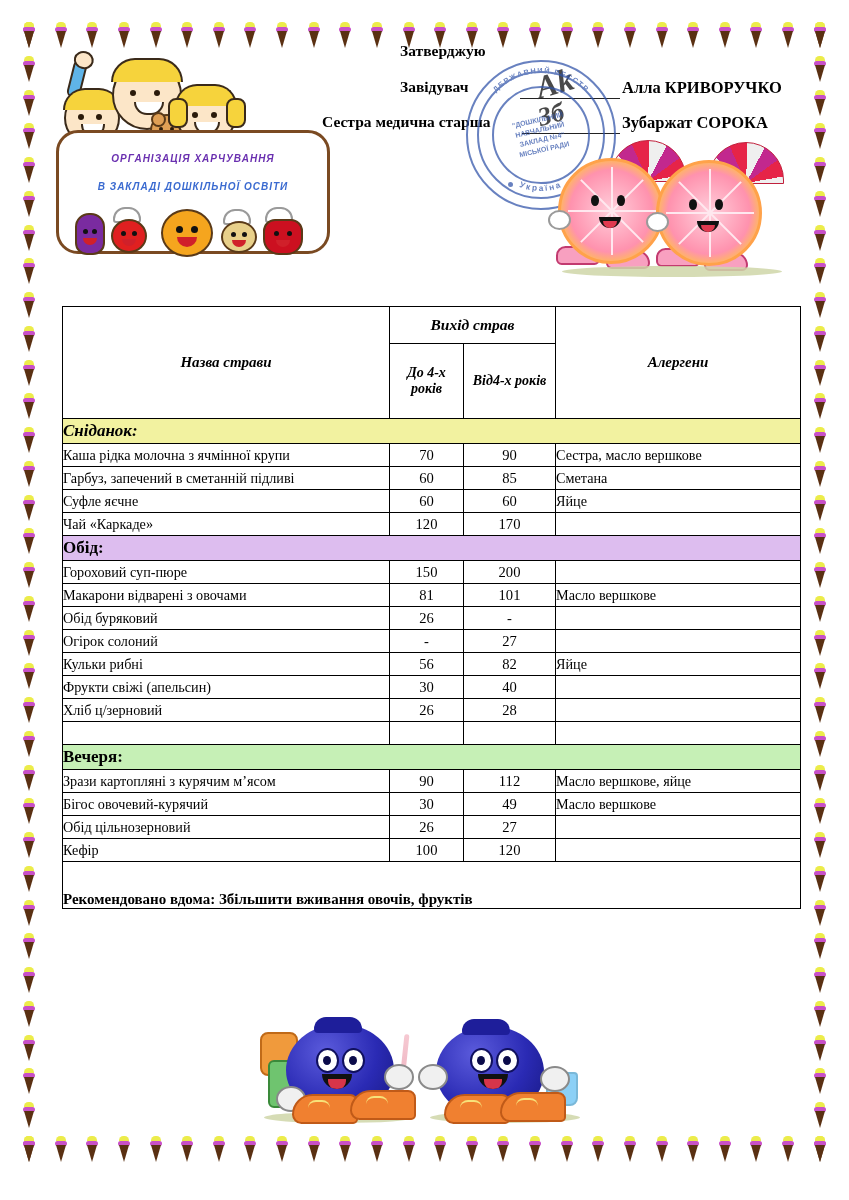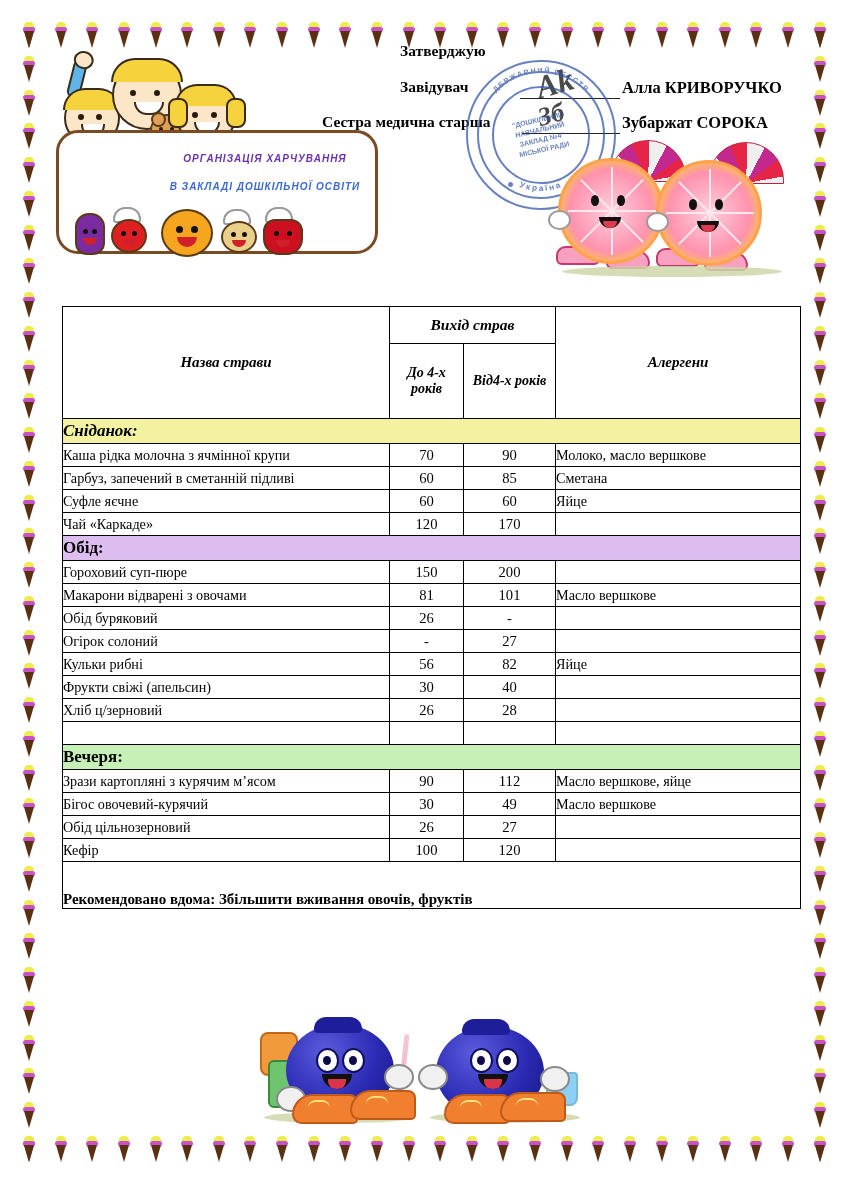--- a/index.html
+++ b/index.html
@@ -41,21 +41,21 @@
   .hair-c{width:58px;height:20px;left:111px;top:32px;background:#f6d33c;border:2px solid #3a2a1a;border-bottom:none;}
   .pigtail{position:absolute;width:16px;height:26px;background:#f6d33c;border:2px solid #3a2a1a;border-radius:8px;}
   .pt-l{left:104px;top:46px;}
   .pt-r{left:162px;top:46px;}
   .eye{position:absolute;width:6px;height:6px;border-radius:50%;background:#2a1a0a;}
   .smile{position:absolute;width:22px;height:11px;border:2px solid #3a2a1a;border-top:none;border-radius:0 0 14px 14px;background:#fff;}
   .arm-up{position:absolute;left:6px;top:8px;width:10px;height:34px;background:#5fb4e8;border:2px solid #3a2a1a;border-radius:6px;transform:rotate(14deg);}
   .hand{position:absolute;left:2px;top:0px;width:16px;height:14px;background:#fce6c8;border:2px solid #3a2a1a;border-radius:50%;}
   .teddy{position:absolute;left:86px;top:62px;width:30px;height:28px;background:#e0a055;border:2px solid #5a3a18;border-radius:50%;}
   .teddy-ear{position:absolute;width:11px;height:11px;background:#e0a055;border:2px solid #5a3a18;border-radius:50%;top:-4px;}
-  .banner-card{position:absolute;left:4px;top:84px;width:268px;height:118px;background:#fff;border:3px solid #7a4a22;border-radius:22px;padding-left:48px;}
+  .banner-card{position:absolute;left:4px;top:84px;width:268px;height:118px;background:#fff;border:3px solid #7a4a22;border-radius:22px;}
   .banner-line{position:absolute;width:100%;text-align:center;font-family:"Liberation Sans","DejaVu Sans",sans-serif;
     font-weight:bold;font-style:italic;letter-spacing:1px;color:#6a30b0;font-size:10px;}
   .bl1{top:20px;}
   .bl2{top:48px;color:#3a6ad0;}
   .veg-row{position:absolute;left:10px;bottom:-6px;width:250px;height:54px;}
   .veg{position:absolute;border:2px solid #5a3a18;border-radius:50%;}
   .veg-eye{position:absolute;width:5px;height:5px;border-radius:50%;background:#111;}
   .veg-mouth{position:absolute;width:14px;height:7px;background:#d0202a;border-radius:0 0 10px 10px;}
   .chef{position:absolute;width:24px;height:12px;background:#fff;border:2px solid #9a9a9a;border-radius:12px 12px 3px 3px;}
 
@@ -949,21 +949,21 @@
     </thead>
     <tbody>
 
       <tr>
         <td class="sec it" colspan="4" style="background:#f2f2a0;">Сніданок:</td>
       </tr>
       <tr>
         <td class="dish">Каша рідка молочна з ячмінної крупи</td>
         <td class="num">70</td>
         <td class="num">90</td>
-        <td class="alg">Молоко, масло вершкове</td>
+        <td class="alg">Сестра, масло вершкове</td>
       </tr>
       <tr>
         <td class="dish">Гарбуз, запечений в сметанній підливі</td>
         <td class="num">60</td>
         <td class="num">85</td>
         <td class="alg">Сметана</td>
       </tr>
       <tr>
         <td class="dish">Суфле яєчне</td>
         <td class="num">60</td>

